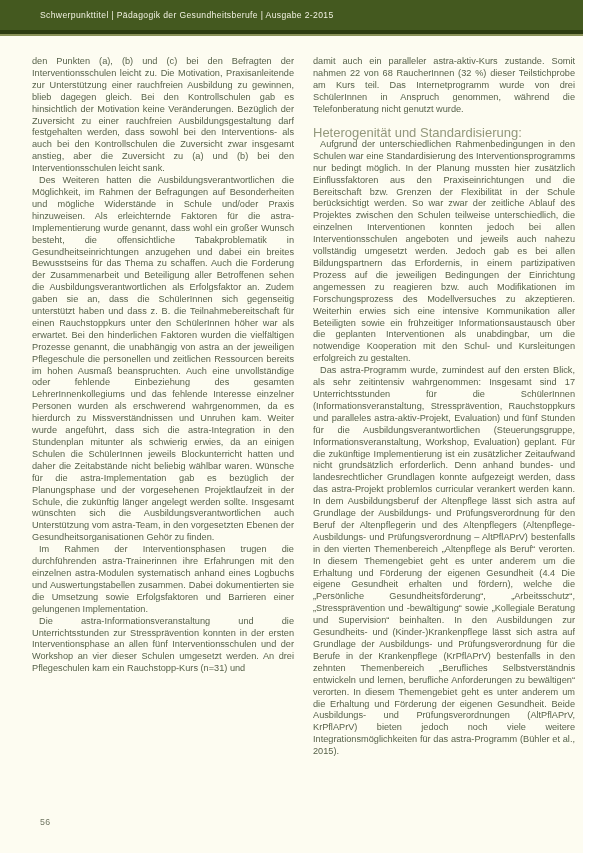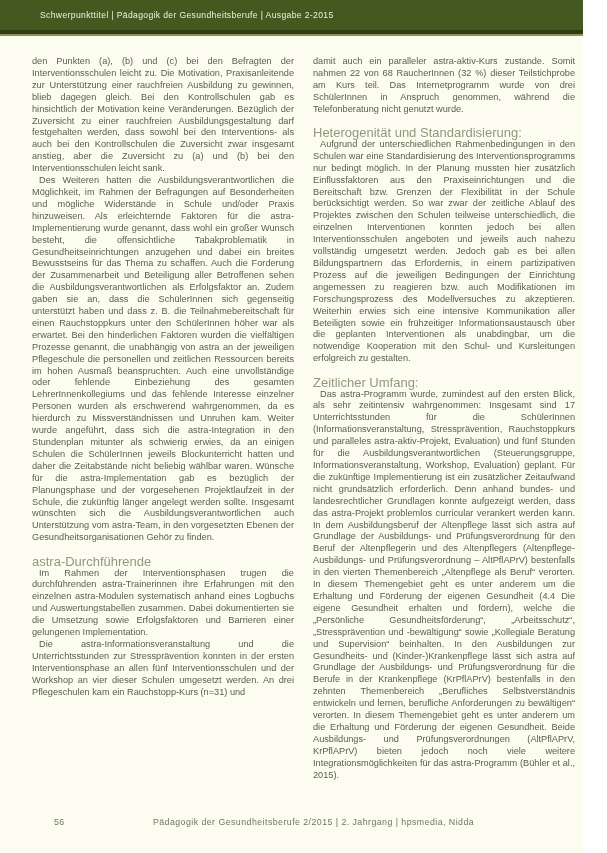--- a/index.html
+++ b/index.html
@@ -62,21 +62,20 @@
     left: 0; right: 0;
     height: 14px;
     font-size: 8.8px;
     color: #6f7662;
   }
   .footer .pagenum {
     position: absolute;
     left: 40px;
     top: 0;
     letter-spacing: 0.3px;
-    margin-left: 14px;
   }
   .footer .foottext {
     position: absolute;
     left: 0; right: 0;
     top: 0;
     text-align: center;
     padding-left: 44px;
     letter-spacing: 0.45px;
     white-space: nowrap;
   }
@@ -88,33 +87,30 @@
 
   <header class="topbar">
     <span class="running-head">Schwerpunkttitel | Pädagogik der Gesundheitsberufe | Ausgabe 2-2015</span>
   </header>
 
   <main class="content">
 
     <section class="col">
       <p class="para">den Punkten (a), (b) und (c) bei den Befragten der Interventionsschulen leicht zu. Die Motivation, Praxisanleitende zur Unterstützung einer rauchfreien Ausbildung zu gewinnen, blieb dagegen gleich. Bei den Kontrollschulen gab es hinsichtlich der Motivation keine Veränderungen. Bezüglich der Zuversicht zu einer rauchfreien Ausbildungsgestaltung darf festgehalten werden, dass sowohl bei den Interventions- als auch bei den Kontrollschulen die Zuversicht zwar insgesamt anstieg, aber die Zuversicht zu (a) und (b) bei den Interventionsschulen leicht sank.</p>
       <p class="para indent">Des Weiteren hatten die Ausbildungsverantwortlichen die Möglichkeit, im Rahmen der Befragungen auf Besonderheiten und mögliche Widerstände in Schule und/oder Praxis hinzuweisen. Als erleichternde Faktoren für die astra-Implementierung wurde genannt, dass wohl ein großer Wunsch besteht, die offensichtliche Tabakproblematik in Gesundheitseinrichtungen anzugehen und dabei ein breites Bewusstseins für das Thema zu schaffen. Auch die Forderung der Zusammenarbeit und Beteiligung aller Betroffenen sehen die Ausbildungsverantwortlichen als Erfolgsfaktor an. Zudem gaben sie an, dass die SchülerInnen sich gegenseitig unterstützt haben und dass z. B. die Teilnahmebereitschaft für einen Rauchstoppkurs unter den SchülerInnen höher war als erwartet. Bei den hinderlichen Faktoren wurden die vielfältigen Prozesse genannt, die unabhängig von astra an der jeweiligen Pflegeschule die personellen und zeitlichen Ressourcen bereits im hohen Ausmaß beanspruchten. Auch eine unvollständige oder fehlende Einbeziehung des gesamten LehrerInnenkollegiums und das fehlende Interesse einzelner Personen wurden als erschwerend wahrgenommen, da es hierdurch zu Missverständnissen und Unruhen kam. Weiter wurde angeführt, dass sich die astra-Integration in den Stundenplan mitunter als schwierig erwies, da an einigen Schulen die SchülerInnen jeweils Blockunterricht hatten und daher die Zeitabstände nicht beliebig wählbar waren. Wünsche für die astra-Implementation gab es bezüglich der Planungsphase und der vorgesehenen Projektlaufzeit in der Schule, die zukünftig länger angelegt werden sollte. Insgesamt wünschten sich die Ausbildungsverantwortlichen auch Unterstützung vom astra-Team, in den vorgesetzten Ebenen der Gesundheitsorganisationen Gehör zu finden.</p>
-      <h3 class="subhead">astra-Durchführende</h3>
       <p class="para indent">Im Rahmen der Interventionsphasen trugen die durchführenden astra-Trainerinnen ihre Erfahrungen mit den einzelnen astra-Modulen systematisch anhand eines Logbuchs und Auswertungstabellen zusammen. Dabei dokumentierten sie die Umsetzung sowie Erfolgsfaktoren und Barrieren einer gelungenen Implementation.</p>
       <p class="para indent">Die astra-Informationsveranstaltung und die Unterrichtsstunden zur Stressprävention konnten in der ersten Interventionsphase an allen fünf Interventionsschulen und der Workshop an vier dieser Schulen umgesetzt werden. An drei Pflegeschulen kam ein Rauchstopp-Kurs (n=31) und</p>
     </section>
 
     <section class="col">
       <p class="para">damit auch ein paralleler astra-aktiv-Kurs zustande. Somit nahmen 22 von 68 RaucherInnen (32 %) dieser Teilstichprobe am Kurs teil. Das Internetprogramm wurde von drei SchülerInnen in Anspruch genommen, während die Telefonberatung nicht genutzt wurde.</p>
       <h3 class="subhead">Heterogenität und Standardisierung:</h3>
       <p class="para indent">Aufgrund der unterschiedlichen Rahmenbedingungen in den Schulen war eine Standardisierung des Interventionsprogramms nur bedingt möglich. In der Planung mussten hier zusätzlich Einflussfaktoren aus den Praxiseinrichtungen und die Bereitschaft bzw. Grenzen der Flexibilität in der Schule berücksichtigt werden. So war zwar der zeitliche Ablauf des Projektes zwischen den Schulen teilweise unterschiedlich, die einzelnen Interventionen konnten jedoch bei allen Interventionsschulen angeboten und jeweils auch nahezu vollständig umgesetzt werden. Jedoch gab es bei allen Bildungspartnern das Erfordernis, in einem partizipativen Prozess auf die jeweiligen Bedingungen der Einrichtung angemessen zu reagieren bzw. auch Modifikationen im Forschungsprozess des Modellversuches zu akzeptieren. Weiterhin erwies sich eine intensive Kommunikation aller Beteiligten sowie ein frühzeitiger Informationsaustausch über die geplanten Interventionen als unabdingbar, um die notwendige Kooperation mit den Schul- und Kursleitungen erfolgreich zu gestalten.</p>
-      <h3 class="subhead">Zeitlicher Umfang:</h3>
       <p class="para indent">Das astra-Programm wurde, zumindest auf den ersten Blick, als sehr zeitintensiv wahrgenommen: Insgesamt sind 17 Unterrichtsstunden für die SchülerInnen (Informationsveranstaltung, Stressprävention, Rauchstoppkurs und paralleles astra-aktiv-Projekt, Evaluation) und fünf Stunden für die Ausbildungsverantwortlichen (Steuerungsgruppe, Informationsveranstaltung, Workshop, Evaluation) geplant. Für die zukünftige Implementierung ist ein zusätzlicher Zeitaufwand nicht grundsätzlich erforderlich. Denn anhand bundes- und landesrechtlicher Grundlagen konnte aufgezeigt werden, dass das astra-Projekt problemlos curricular verankert werden kann. In dem Ausbildungsberuf der Altenpflege lässt sich astra auf Grundlage der Ausbildungs- und Prüfungsverordnung für den Beruf der Altenpflegerin und des Altenpflegers (Altenpflege-Ausbildungs- und Prüfungsverordnung – AltPflAPrV) bestenfalls in den vierten Themenbereich „Altenpflege als Beruf“ verorten. In diesem Themengebiet geht es unter anderem um die Erhaltung und Förderung der eigenen Gesundheit (4.4 Die eigene Gesundheit erhalten und fördern), welche die „Persönliche Gesundheitsförderung“, „Arbeitsschutz“, „Stressprävention und -bewältigung“ sowie „Kollegiale Beratung und Supervision“ beinhalten. In den Ausbildungen zur Gesundheits- und (Kinder-)Krankenpflege lässt sich astra auf Grundlage der Ausbildungs- und Prüfungsverordnung für die Berufe in der Krankenpflege (KrPflAPrV) bestenfalls in den zehnten Themenbereich „Berufliches Selbstverständnis entwickeln und lernen, berufliche Anforderungen zu bewältigen“ verorten. In diesem Themengebiet geht es unter anderem um die Erhaltung und Förderung der eigenen Gesundheit. Beide Ausbildungs- und Prüfungsverordnungen (AltPflAPrV, KrPflAPrV) bieten jedoch noch viele weitere Integrationsmöglichkeiten für das astra-Programm (Bühler et al., 2015).</p>
     </section>
 
   </main>
 
   <footer class="footer">
     <span class="pagenum">56</span>
-    <span class="foottext">Pädagogik der Gesundheitsberufe 2/2015  |  2. Jahrgang  |  hpsmedia, Nidda</span>
   </footer>
 
 </div>
 
 </body></html>

